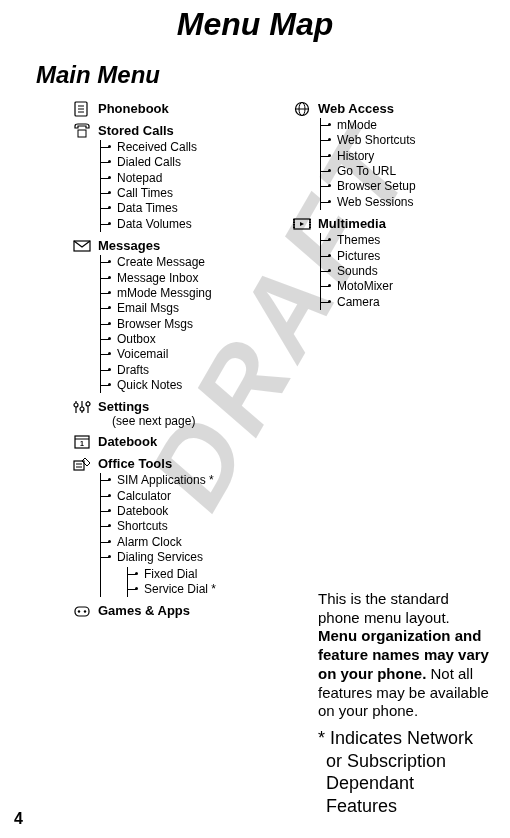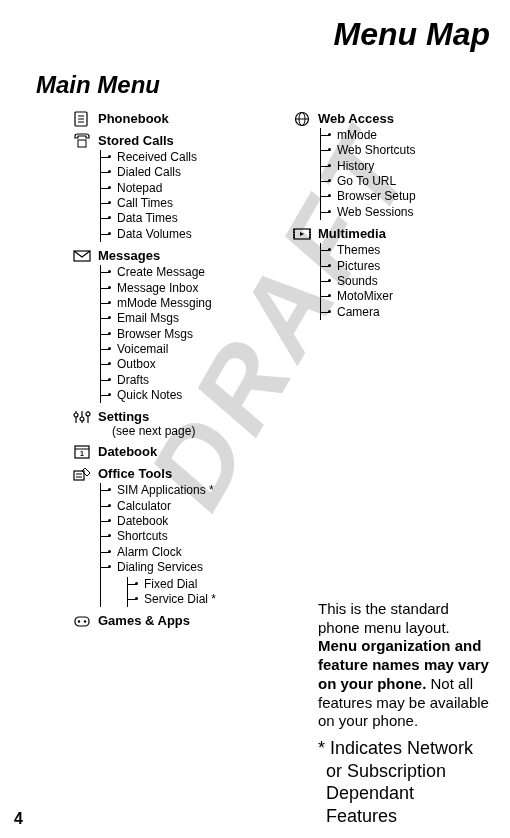--- a/index.html
+++ b/index.html
@@ -23,25 +23,25 @@
     letter-spacing: 8px;
     pointer-events: none;
     user-select: none;
     font-style: italic;
   }
   .page {
     position: relative;
     padding: 0 20px;
   }
   h1.title {
-    text-align: right;
+    text-align: center;
     font-size: 32px;
     font-weight: 900;
     font-style: italic;
-    margin: 16px 0 18px 0;
+    margin: 6px 0 18px 0;
   }
   h2.section {
     font-size: 24px;
     font-weight: 900;
     font-style: italic;
     margin: 0 0 12px 16px;
   }
   .columns {
     display: flex;
     gap: 16px;
@@ -186,22 +186,22 @@
               </svg>
           </span>
           <span>Messages</span>
         </div>
         <ul class="sub" id="messages-list">
             <li><span class="dot"></span>Create Message</li>
             <li><span class="dot"></span>Message Inbox</li>
             <li><span class="dot"></span>mMode Messging</li>
             <li><span class="dot"></span>Email Msgs</li>
             <li><span class="dot"></span>Browser Msgs</li>
+            <li><span class="dot"></span>Outbox</li>
             <li><span class="dot"></span>Voicemail</li>
-            <li><span class="dot"></span>Outbox</li>
             <li><span class="dot"></span>Drafts</li>
             <li><span class="dot"></span>Quick Notes</li>
           </ul>
       </div>
 
       <div class="menu-item">
         <div class="heading-row">
           <span class="icon">
             <svg viewBox="0 0 20 16">
                 <line x1="4" y1="2" x2="4" y2="14" stroke="#000" stroke-width="1.2"></line>

